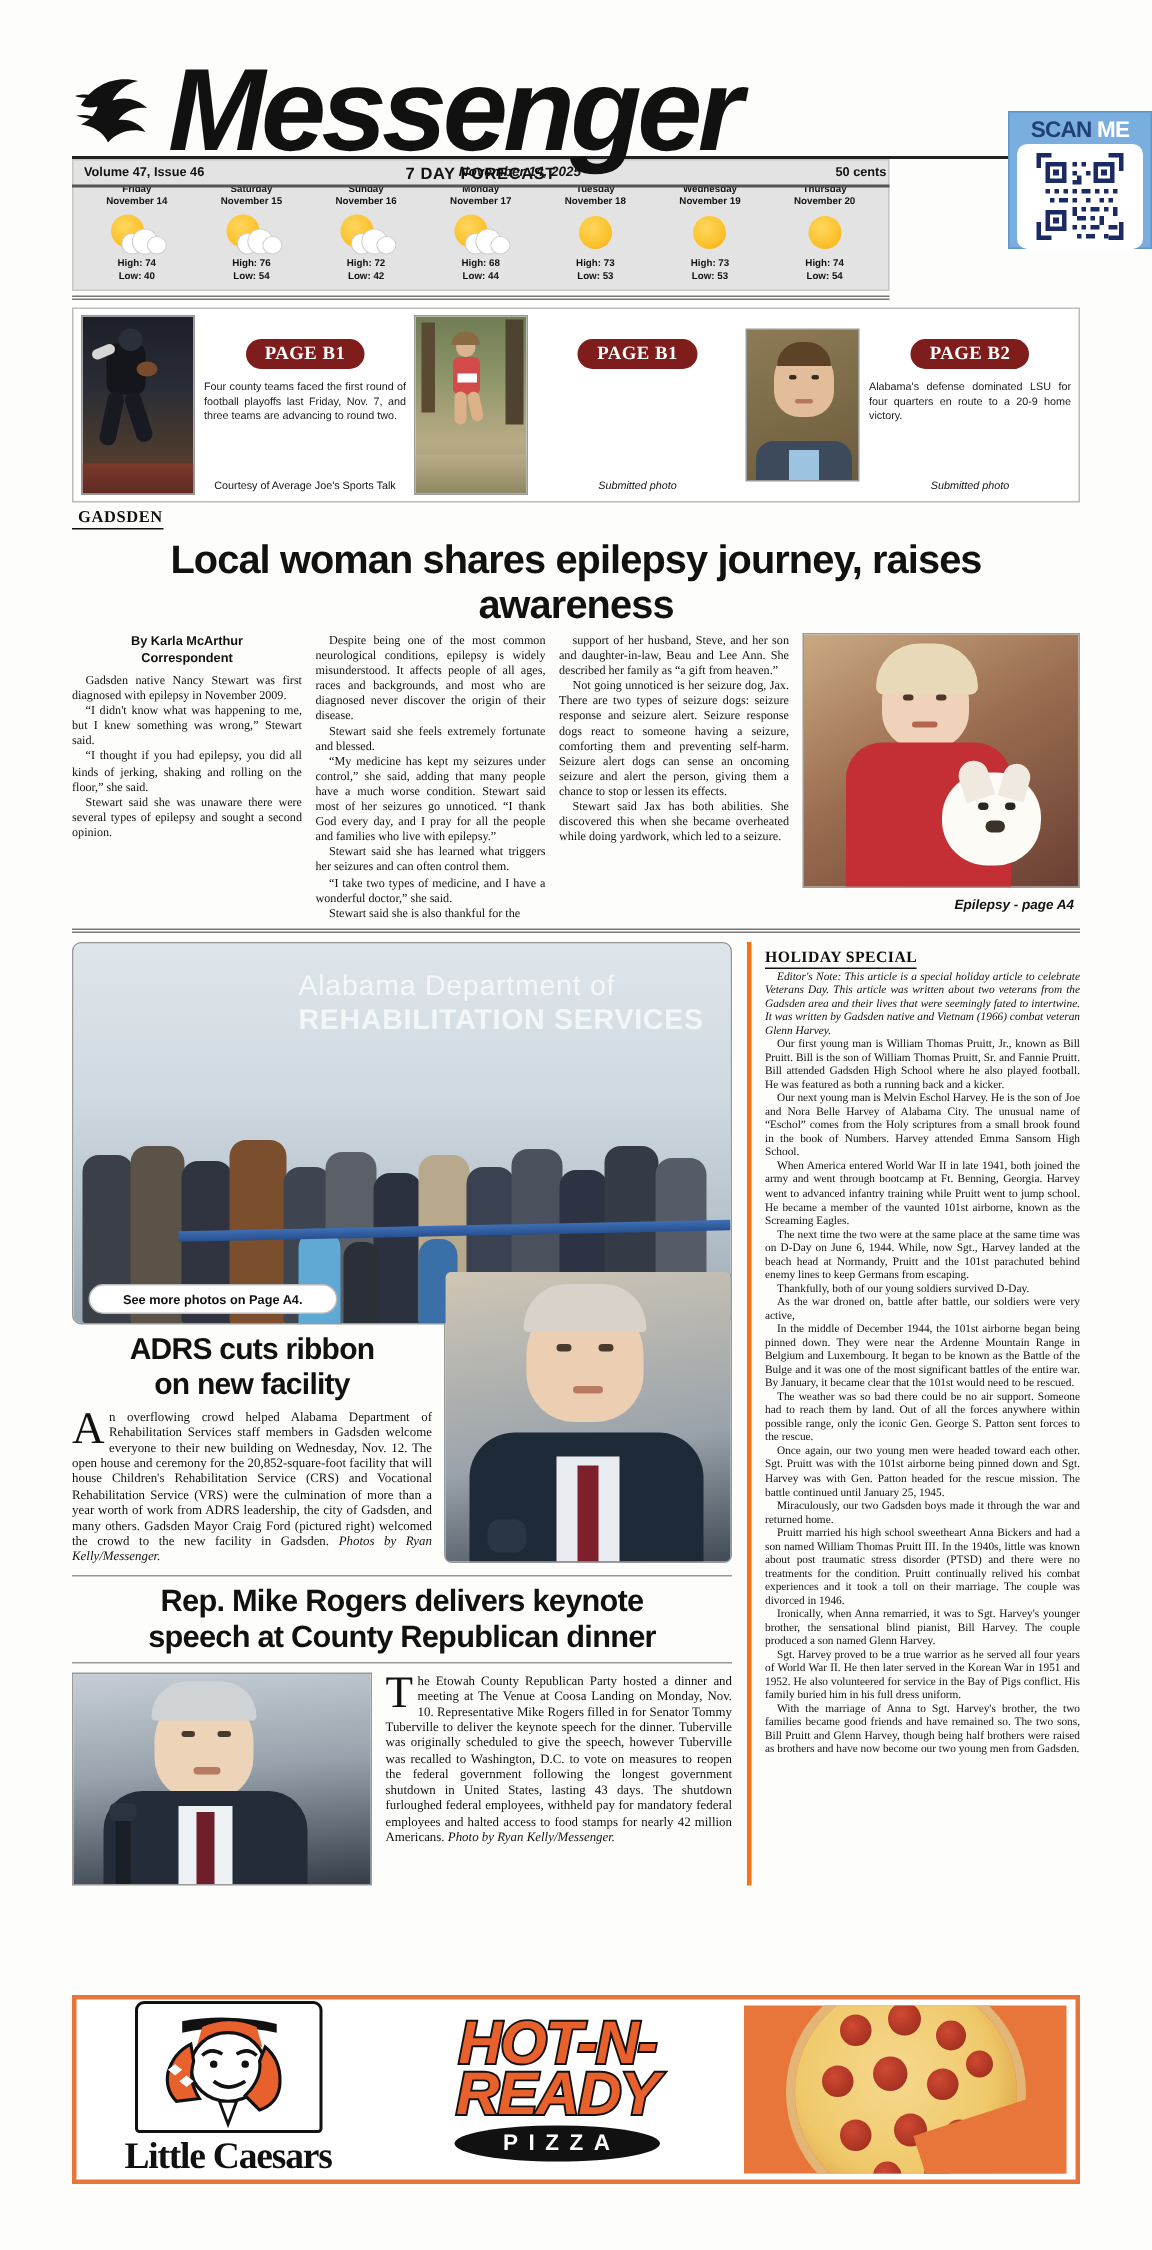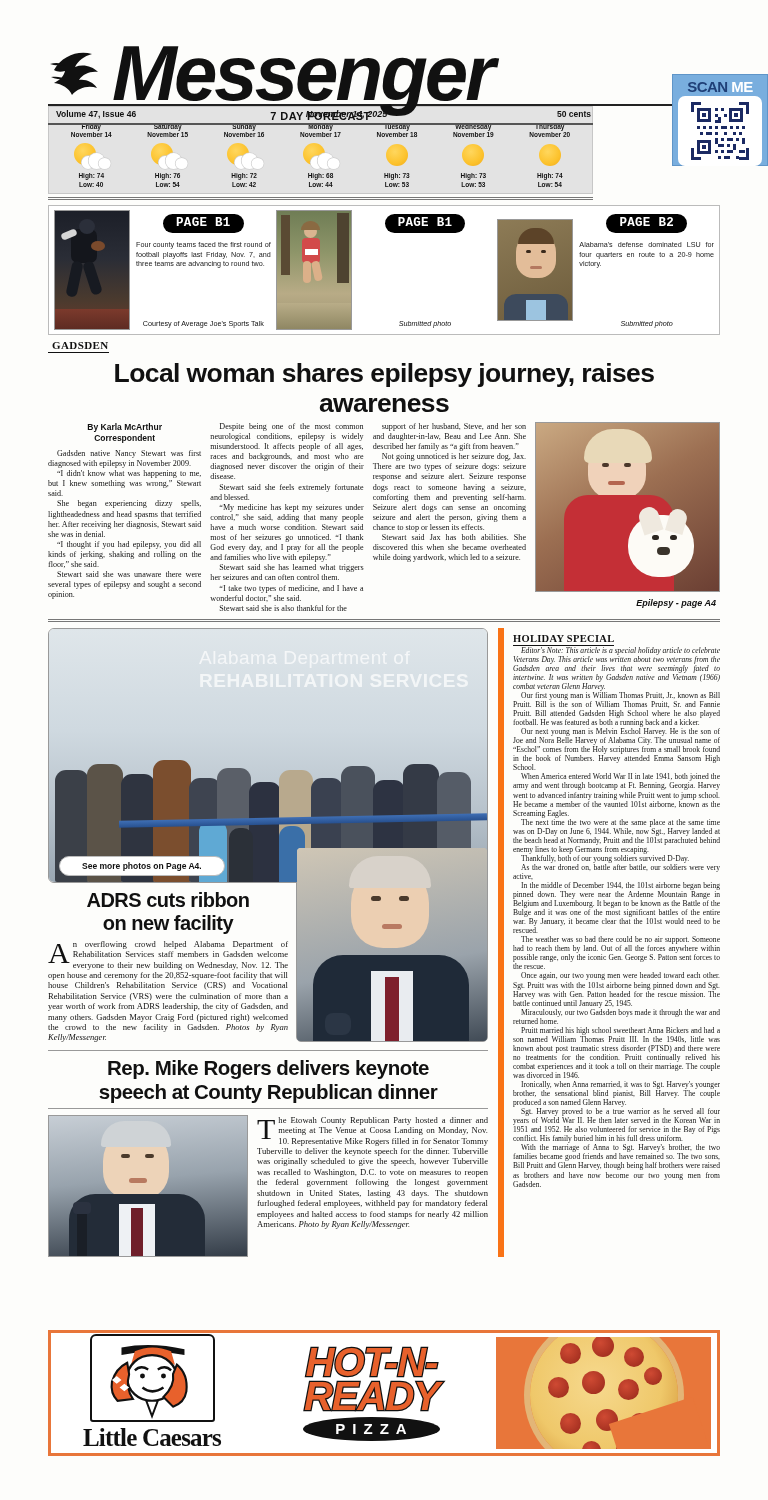--- a/index.html
+++ b/index.html
@@ -89,24 +89,24 @@
   
   .promos {
     margin-top:5px; border:1px solid #bbb; background:#fff;
     display:flex; padding:4px 5px; gap:5px; height:130px;
   }
   .promo { display:flex; flex:1; gap:6px; }
   .promo-photo { width:76px; height:120px; flex:0 0 76px; overflow:hidden; border:1px solid #999; }
   .promo-photo.sq { height:102px; align-self:center; }
   .promo-body { flex:1; display:flex; flex-direction:column; }
   .page-pill {
-    align-self:center; background:#000000; color:#fff;
-    font-family:Liberation Mono, monospace; font-weight:bold; font-size:12.5px;
+    align-self:center; background:#7f1d1d; color:#fff;
+    font-family:Liberation Serif, serif; font-weight:bold; font-size:12.5px;
     border-radius:10px; padding:2px 13px 3px 13px; letter-spacing:0.3px;
-    margin-top:4px;
+    margin-top:16px;
   }
   .promo-text {
     font-family:"Liberation Sans", sans-serif; font-size:7.2px; line-height:9.6px;
     text-align:justify; margin-top:7px; color:#1a1a1a;
   }
   .promo-credit {
     font-family:"Liberation Sans", sans-serif; font-size:7.2px; line-height:9.2px;
     text-align:center; margin-top:auto; padding-bottom:2px; font-style:italic;
   }
   .promo-credit.roman { font-style:normal; }
@@ -148,21 +148,21 @@
   }
   .ph-epilepsy { background:linear-gradient(155deg,#c9b49a 0%,#b8997c 30%,#8d5f4a 60%,#6b3b32 100%); }
   .jump {
     font-family:"Liberation Sans", sans-serif; font-weight:bold; font-style:italic;
     font-size:9px; text-align:right; margin-top:6px; padding-right:4px;
   }
 
   
   .mid { display:flex; gap:10px; margin-top:6px; }
   .mid-left { width:440px; }
-  .mid-right { width:222px; border-left:6px solid #f97316; padding-left:9px; }
+  .mid-right { width:222px; border-left:3px solid #f97316; padding-left:9px; }
 
   .adrs-photo {
     width:440px; height:255px; border:1px solid #999; position:relative; overflow:hidden;
     border-radius:6px;
   }
   .ph-ribbon { background:linear-gradient(180deg,#dfe6ea 0%,#cfd9e0 40%,#b9c4cd 70%,#9aa7b2 100%); }
   .adrs-wall-text {
     position:absolute; left:150px; top:18px; right:10px;
     font-family:"Liberation Sans", sans-serif; color:#ffffff; opacity:0.72;
   }
@@ -523,21 +523,20 @@
     <div class="lead-headline">Local woman shares epilepsy journey, raises awareness</div>
 
     <div class="lead-cols">
       <div class="colA col">
         <div class="byline">
           <div>By Karla McArthur</div>
           <div>Correspondent</div>
         </div>
         <p>Gadsden native Nancy Stewart was first diagnosed with epilepsy in November 2009.</p>
         <p>“I didn't know what was happening to me, but I knew something was wrong,” Stewart said.</p>
-        <p>She began experiencing dizzy spells, lightheadedness and head spasms that terrified her. After receiving her diagnosis, Stewart said she was in denial.</p>
         <p>“I thought if you had epilepsy, you did all kinds of jerking, shaking and rolling on the floor,” she said.</p>
         <p>Stewart said she was unaware there were several types of epilepsy and sought a second opinion.</p>
       </div>
       <div class="colB col">
         <p>Despite being one of the most common neurological conditions, epilepsy is widely misunderstood. It affects people of all ages, races and backgrounds, and most who are diagnosed never discover the origin of their disease.</p>
         <p>Stewart said she feels extremely fortunate and blessed.</p>
         <p>“My medicine has kept my seizures under control,” she said, adding that many people have a much worse condition. Stewart said most of her seizures go unnoticed. “I thank God every day, and I pray for all the people and families who live with epilepsy.”</p>
         <p>Stewart said she has learned what triggers her seizures and can often control them.</p>
         <p>“I take two types of medicine, and I have a wonderful doctor,” she said.</p>
         <p>Stewart said she is also thankful for the</p>

